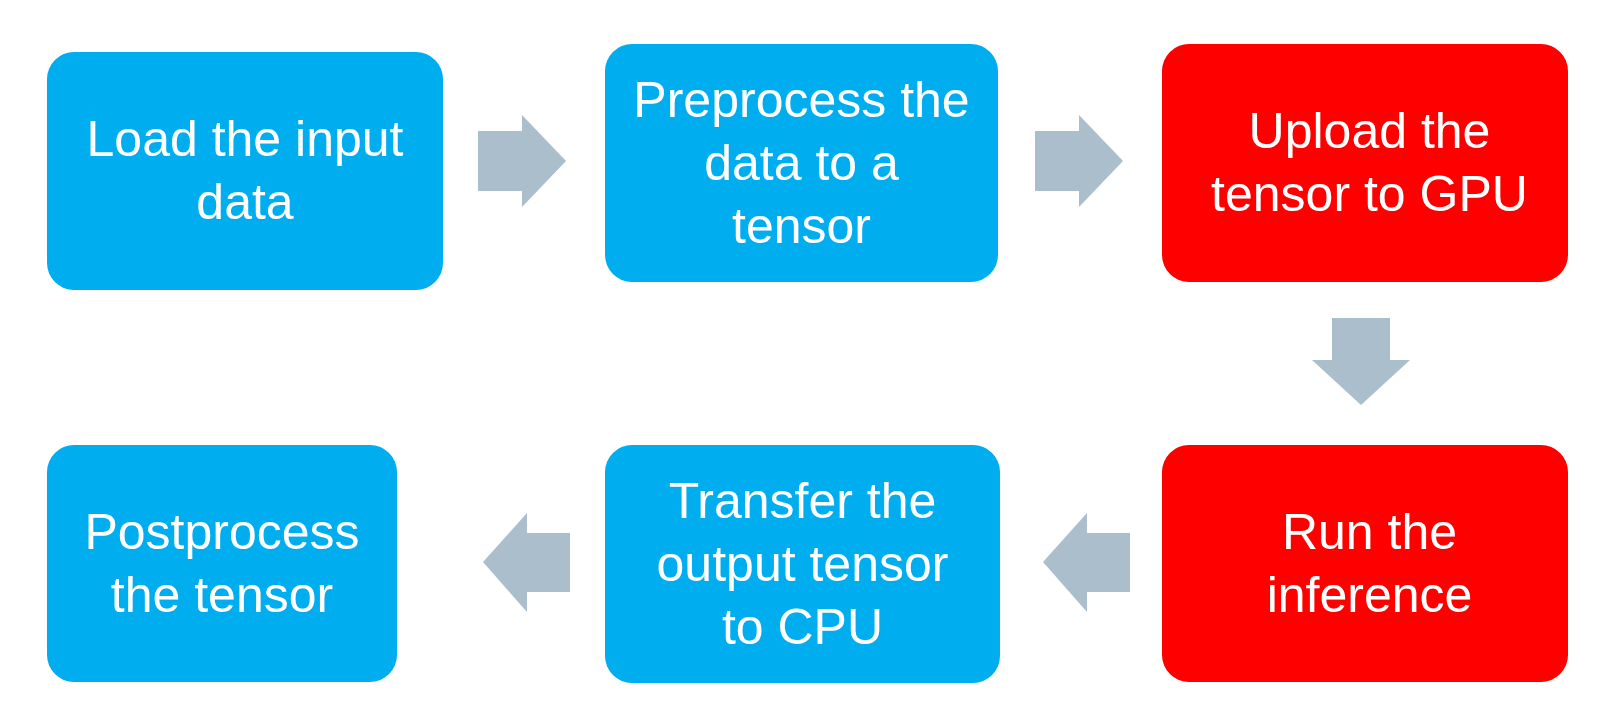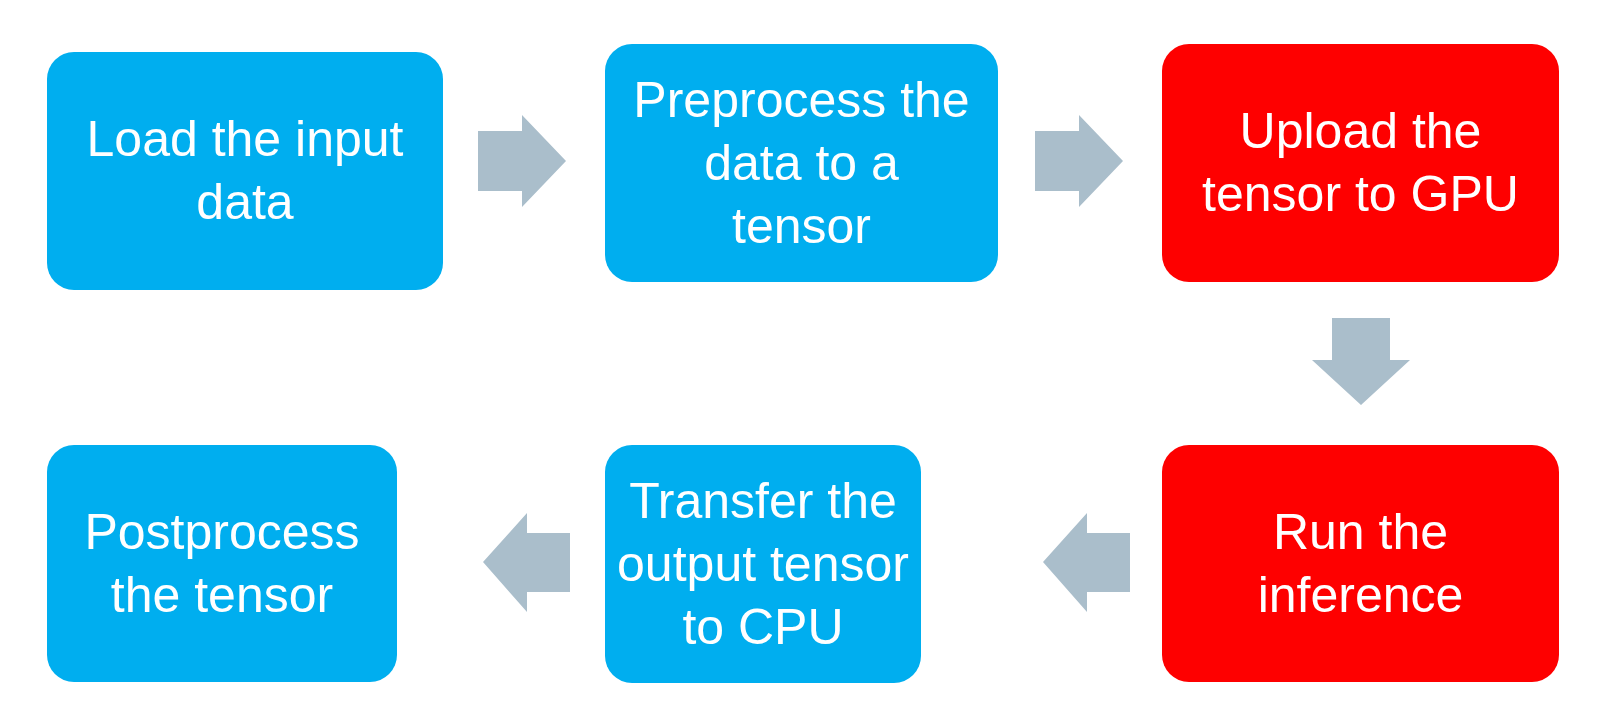--- a/index.html
+++ b/index.html
@@ -22,21 +22,21 @@
     border-radius: 27px;
     color: var(--text, #ffffff);
     font-size: 50px;
     line-height: 63px;
     text-align: center;
   }
   .node .label {
     display: block;
   }
   .type-cpu { background: var(--cpu_step, #00aeef); }
-  .type-gpu { background: var(--gpu_step, #fe0000); }
+  .type-gpu { background: var(--gpu_step, #fe0000); padding-left: 9px; }
   .arrow {
     position: absolute;
     display: block;
   }
   .arrow polygon {
     fill: var(--arrow, #aabecb);
   }
 </style>
 </head>
 <body>
@@ -68,21 +68,21 @@
   </svg>
 
   <div class="node type-gpu" style="left:1162px; top:445px; width:397px; height:237px;">
     <span class="label" style="max-width:340px;">Run the inference</span>
   </div>
 
   <svg class="arrow" style="left:1043px; top:513px;" width="87" height="99" viewBox="0 0 87 99" aria-hidden="true">
     <polygon points="87,20 44,20 44,0 0,49 44,99 44,79 87,79"></polygon>
   </svg>
 
-  <div class="node type-cpu" style="left:605px; top:445px; width:316px; height:238px;">
+  <div class="node type-cpu" style="left:605px; top:445px; width:395px; height:238px;">
     <span class="label" style="max-width:320px;">Transfer the output tensor to CPU</span>
   </div>
 
   <svg class="arrow" style="left:483px; top:513px;" width="87" height="99" viewBox="0 0 87 99" aria-hidden="true">
     <polygon points="87,20 44,20 44,0 0,49 44,99 44,79 87,79"></polygon>
   </svg>
 
   <div class="node type-cpu" style="left:47px; top:445px; width:350px; height:237px;">
     <span class="label" style="max-width:330px;">Postprocess the tensor</span>
   </div>

